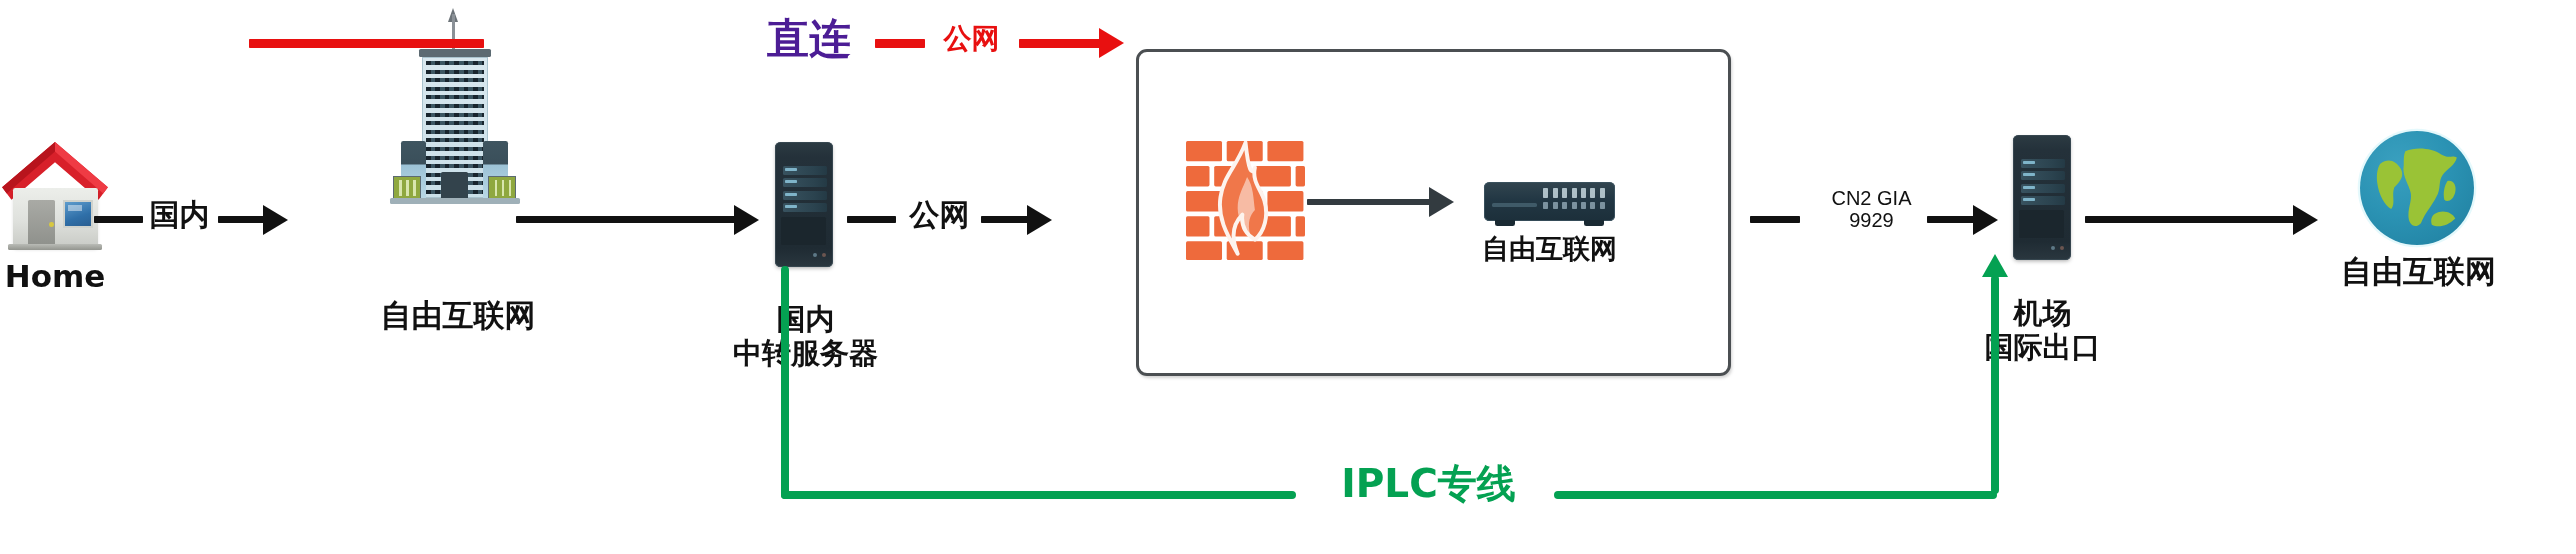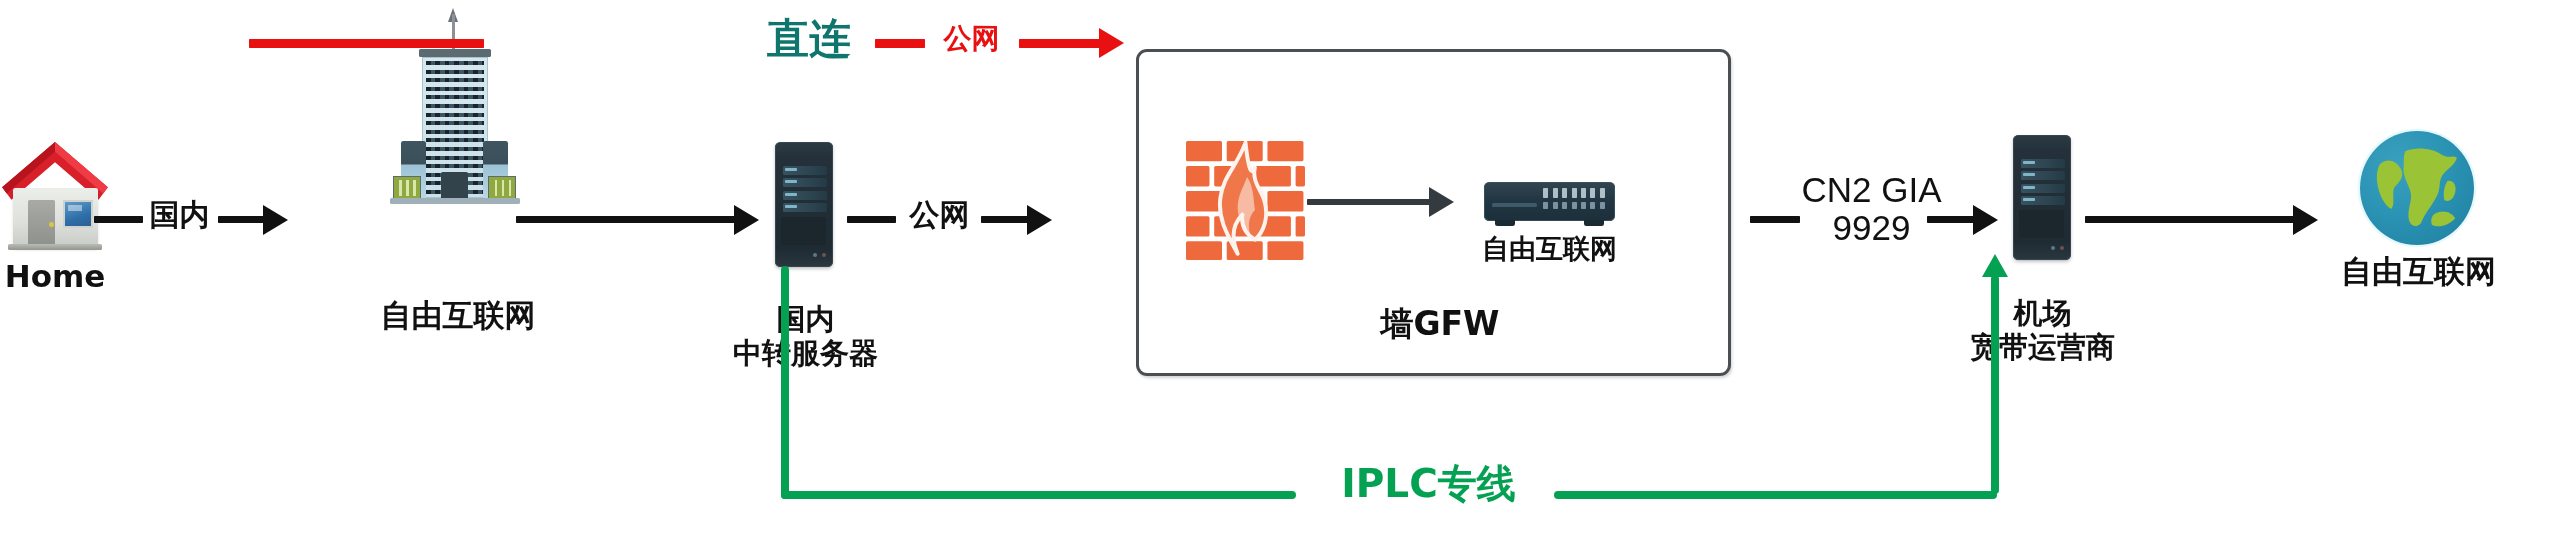--- a/index.html
+++ b/index.html
@@ -225,21 +225,21 @@
         <span></span>
       </div>
     <div class="entrance"></div>
     <div class="ground"></div>
   </div>
   <div class="node-label cn lbl-48" style="left:360px;top:297px;width:196px;">自由互联网</div>
 
   <div class="hline red" style="left:249px;top:39px;width:235px;"></div>
   <div class="hline red" style="left:484px;top:39px;width:38px;opacity:0;"></div>
   <div class="hline red" style="left:501px;top:39px;width:0px;"></div>
-  <div class="edge-label cn" style="left:754px;top:15.7px;width:110px;font-size:42px;color:#0f766e;">直连</div>
+  <div class="edge-label cn" style="left:754px;top:15.7px;width:110px;font-size:42px;color:#4c1d95;">直连</div>
   <div class="hline red" style="left:875px;top:39px;width:50px;"></div>
   <div class="edge-label cn" style="left:931px;top:24px;width:81px;font-size:28px;color:#e81010;">公网</div>
   <div class="hline red" style="left:1019px;top:39px;width:81px;"></div>
   <div class="arrow-r red" style="left:1099px;top:28px;"></div>
 
   <div class="hline" style="left:516px;top:216px;width:219px;"></div>
   <div class="arrow-r" style="left:734px;top:205px;"></div>
 
   <div class="srv abs" style="left:775px;top:142px;width:58px;height:127px;">
     <div class="case"></div>
@@ -311,40 +311,39 @@
       <div class="port" style="left:88px;"></div>
     <div class="port" style="left:97px;"></div>
       <div class="port" style="left:106px;"></div>
     <div class="port" style="left:116px;"></div>
     <div class="bar"></div>
     <div class="footL"></div>
     <div class="footR"></div>
   </div>
   <div class="node-label cn" style="left:1471px;top:233px;width:157px;font-size:27px;">自由互联网</div>
 
-  <div class="node-label cn" style="left:1315px;top:305px;width:250px;font-size:33px;">墙GFW</div>
 
   <div class="hline" style="left:1750px;top:216px;width:50px;"></div>
-  <div class="edge-label" style="left:1797px;top:171px;width:149px;font-size:35px;font-weight:400;">CN2 GIA
+  <div class="edge-label" style="left:1797px;top:188px;width:149px;font-size:20px;font-weight:400;">CN2 GIA
 9929</div>
   <div class="hline" style="left:1927px;top:216px;width:49px;"></div>
   <div class="arrow-r" style="left:1973px;top:205px;"></div>
 
   <div class="srv abs" style="left:2013px;top:135px;width:58px;height:127px;">
     <div class="case"></div>
     <div class="bay" style="top:23.5px;"></div>
     <div class="bay" style="top:36px;"></div>
     <div class="bay" style="top:49px;"></div>
     <div class="bay" style="top:61px;"></div>
     <div class="panel"></div>
     <div class="led a"></div>
     <div class="led b"></div>
   </div>
   <div class="node-label cn lbl-44" style="left:1933px;top:296px;width:219px;">机场
-宽带运营商</div>
+国际出口</div>
 
   <div class="hline" style="left:2085px;top:216px;width:210px;"></div>
   <div class="arrow-r" style="left:2293px;top:205px;"></div>
 
   <div class="globe abs" style="left:2360px;top:131px;">
     <svg width="114" height="114" viewBox="0 0 146 146">
       <g fill="#9ac336">
         <path d="M26 42 C36 34 46 38 52 48 C58 58 50 66 44 72
                  C40 82 46 92 40 100 C32 96 24 82 22 66 C21 56 22 48 26 42 Z"></path>
         <path d="M58 26 C72 20 92 22 104 30 C114 36 118 30 124 34

